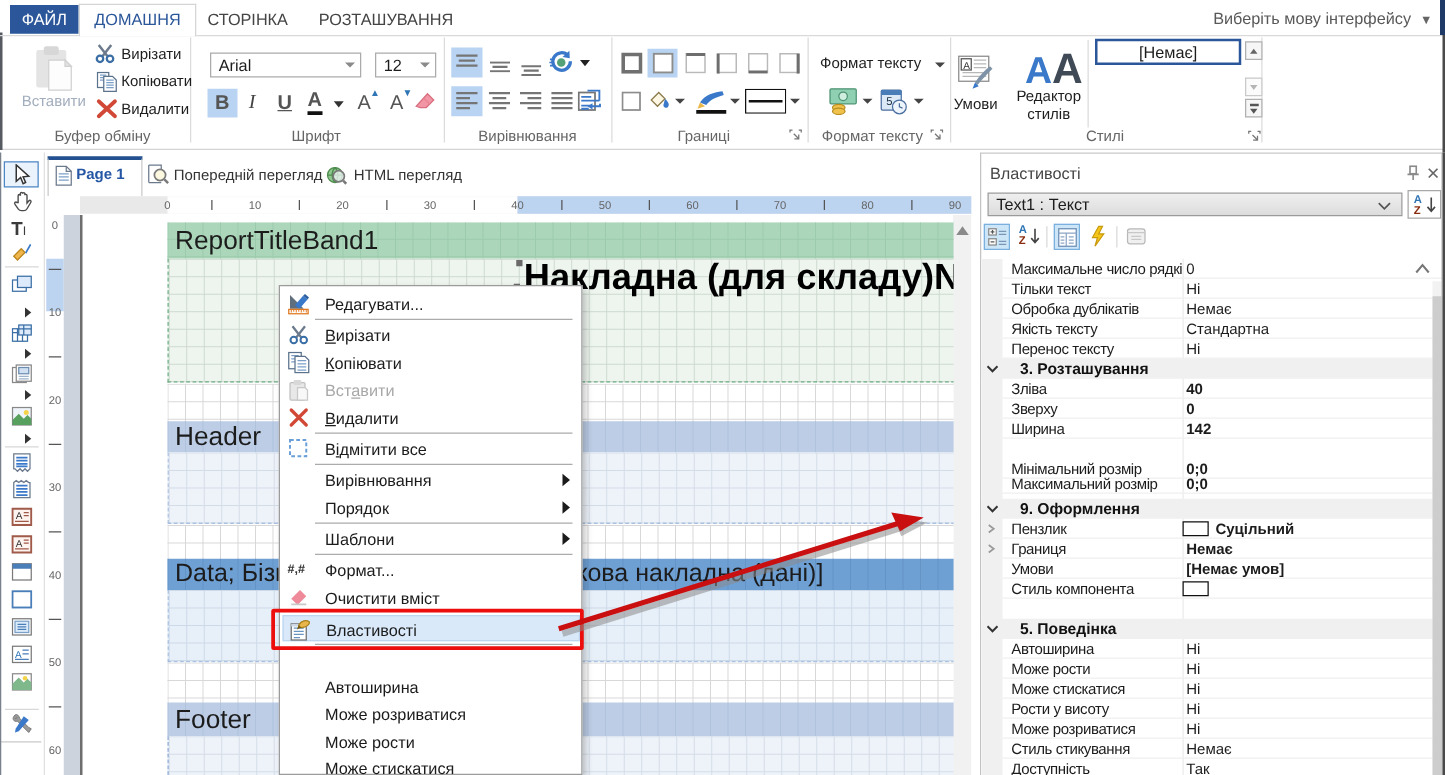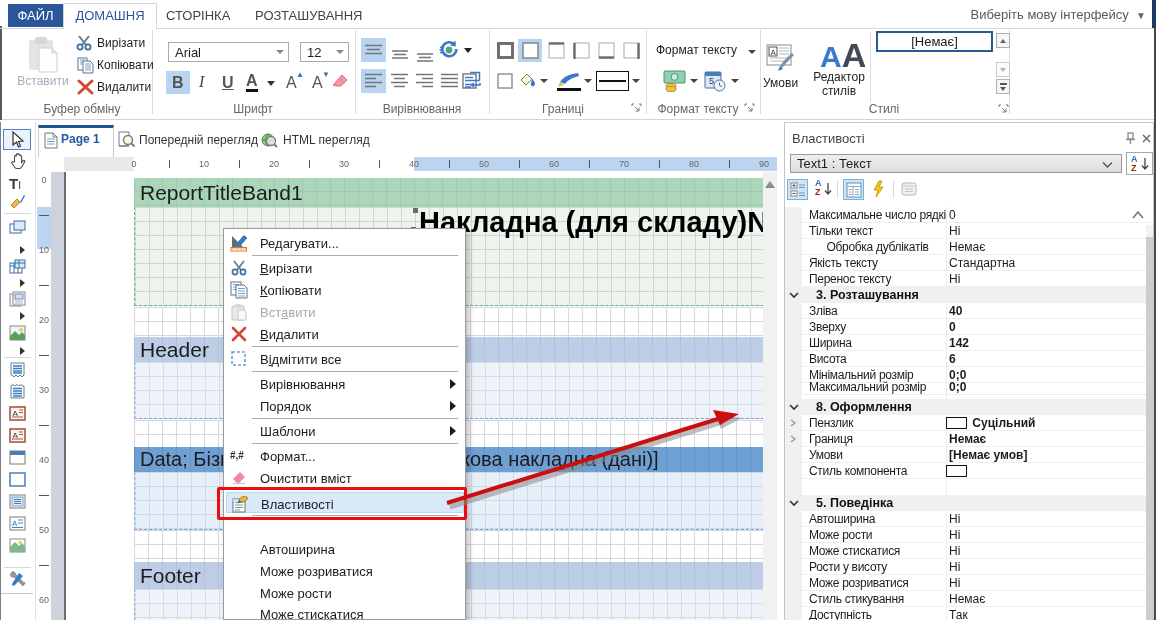--- a/index.html
+++ b/index.html
@@ -706,21 +706,21 @@
       <div id="pgutter"></div>
       <div class="vsep" style="top:0; height:414px;"></div>
     <div class="prow" style="top:0px;">
           <span class="nm">Максимальне число рядків</span>
           <span class="vl">0</span>
         </div>
     <div class="prow" style="top:16px;">
           <span class="nm">Тільки текст</span>
           <span class="vl">Ні</span>
         </div>
-    <div class="prow" style="top:32px;text-align:center;">
+    <div class="prow" style="top:32px;">
           <span class="nm">Обробка дублікатів</span>
           <span class="vl">Немає</span>
         </div>
     <div class="prow" style="top:48px;">
           <span class="nm">Якість тексту</span>
           <span class="vl">Стандартна</span>
         </div>
     <div class="prow" style="top:64px;">
           <span class="nm">Перенос тексту</span>
           <span class="vl">Ні</span>
@@ -736,37 +736,33 @@
           <span class="vl bold">40</span>
         </div>
     <div class="prow" style="top:112px;">
           <span class="nm">Зверху</span>
           <span class="vl bold">0</span>
         </div>
     <div class="prow" style="top:128px;">
           <span class="nm">Ширина</span>
           <span class="vl bold">142</span>
         </div>
-    <div class="prow" style="top:144px;">
-          <span class="nm">Висота</span>
-          <span class="vl bold">6</span>
-        </div>
     <div class="prow" style="top:160px;">
           <span class="nm">Мінімальний розмір</span>
           <span class="vl bold">0;0</span>
         </div>
     <div class="prow" style="top:172px;">
           <span class="nm">Максимальний розмір</span>
           <span class="vl bold">0;0</span>
         </div>
     <div class="pcat" style="top:192px;">
           <svg style="position:absolute;left:4px;top:4px;" width="10" height="8" viewBox="0 0 10 8">
             <path d="M1 2 L5 6 L9 2" stroke="#333" stroke-width="1.6" fill="none"></path>
           </svg>
-          <span class="ct">8. Оформлення</span>
+          <span class="ct">9. Оформлення</span>
         </div>
     <div class="prow" style="top:208px;">
           <svg style="position:absolute;left:-13px;top:4px;" width="8" height="8" viewBox="0 0 8 8">
             <path d="M2 1 L6 4 L2 7" stroke="#9a9a9a" stroke-width="1.4" fill="none"></path>
           </svg>
           <span class="nm">Пензлик</span>
           <span class="vl bold"><span style="display:inline-block; width:21px; height:12px; border:1.5px solid #111; background:#fff; vertical-align:-2px; margin-left:-3px; margin-right:2px;"></span> <span class="bold">Суцільний</span></span>
         </div>
     <div class="prow" style="top:224px;">
           <svg style="position:absolute;left:-13px;top:4px;" width="8" height="8" viewBox="0 0 8 8">

